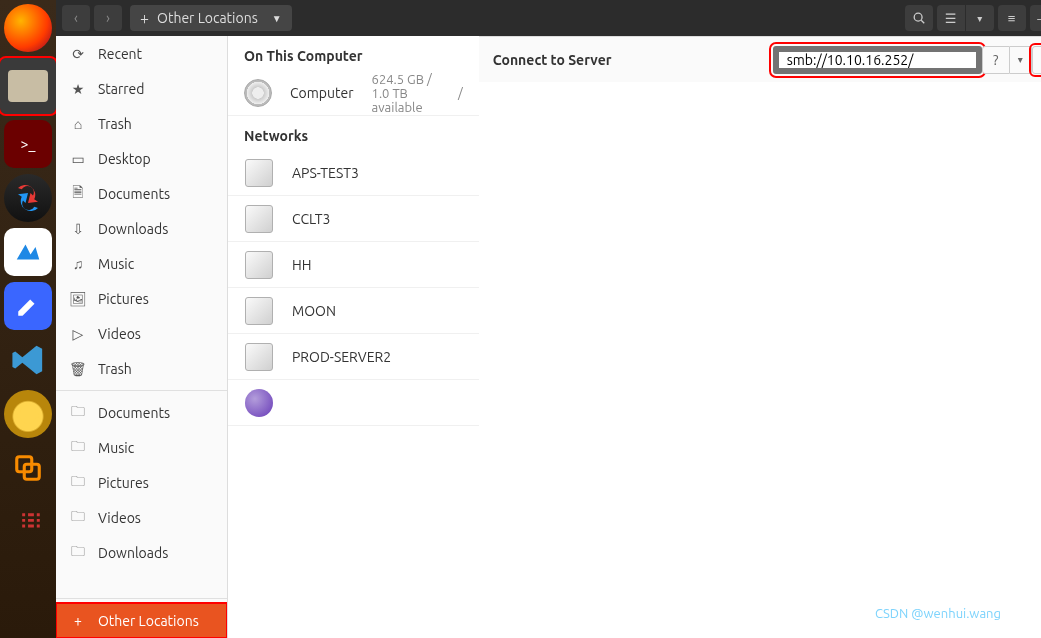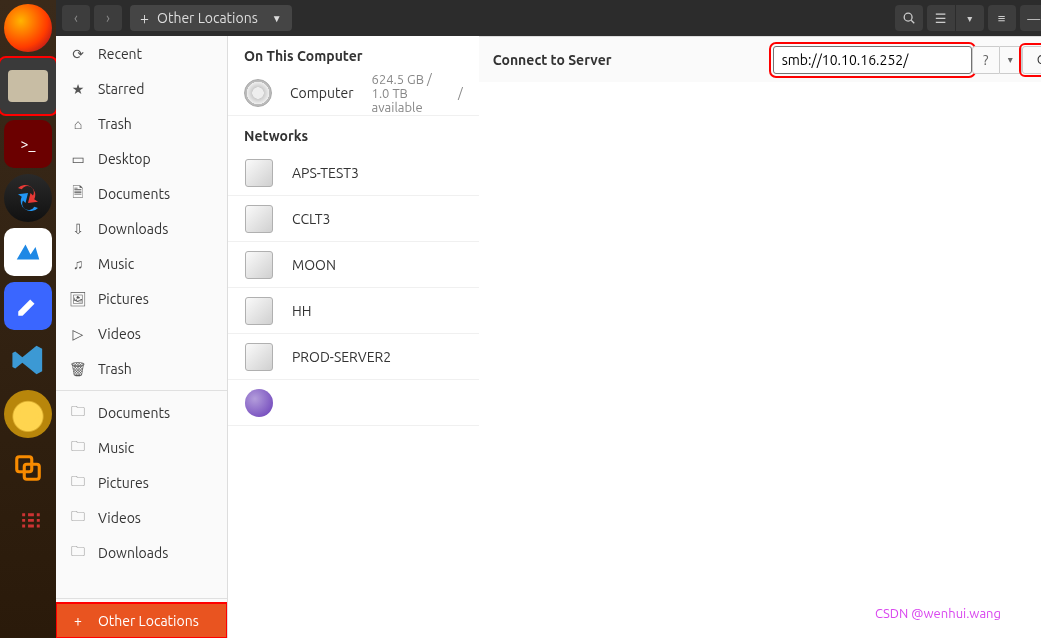--- a/index.html
+++ b/index.html
@@ -57,25 +57,25 @@
     .row-icon { width: 30px; height: 30px; display:flex; align-items:center; justify-content:center; }
     .disk-icon { background: radial-gradient(circle, #eee 30%, #ccc 32%, #eee 60%, #bbb 62%); border-radius:50%; width:28px; height:28px; border:1px solid #aaa;}
     .server-icon { width:28px; height:28px; background:linear-gradient(135deg,#fafafa,#d0d0d0); border:1px solid #b0b0b0; border-radius:3px;}
     .net-icon { width:28px; height:28px; background:radial-gradient(circle at 35% 35%, #b39ddb, #673ab7); border-radius:50%;}
     .row-label { flex: 1; }
     .row-meta { color: #888; font-size: 13px; }
 
     
     .connect-bar { height: 46px; border-top: 1px solid #ddd; display: flex; align-items: center; padding: 0 14px; font-size: 14px; background:#fafafa;}
     .connect-label { font-weight: bold; color:#333; min-width: 280px;}
-    .connect-input { flex:1; height: 28px; border: 1px solid #737373; border-radius: 3px; padding: 0 8px; font-size: 14px; outline:2px solid red; outline-offset:2px;}
+    .connect-input { flex:1; height: 28px; border: 6px solid #737373; border-radius: 3px; padding: 0 8px; font-size: 14px; outline:2px solid red; outline-offset:2px;}
     .qbtn { width:28px; height:28px; border:1px solid #ccc; border-radius:50%; background:#fafafa; color:#666; font-size:14px; display:flex; align-items:center; justify-content:center;}
     .dropbtn { width:22px; height:28px; border:1px solid #ccc; border-left:none; background:#fafafa; color:#666; font-size:10px; display:flex; align-items:center; justify-content:center;}
     .connect-btn { height:28px; padding: 0 14px; border:1px solid #ccc; background:#fafafa; border-radius:3px; color:#333; outline:2px solid red; outline-offset:1px;}
-    .watermark { position:absolute; right:40px; bottom:18px; color:#d946ef; font-size:13px; pointer-events:none;}
+    .watermark { position:absolute; right:40px; bottom:18px; color:#7dd3fc; font-size:13px; pointer-events:none;}
   </style>
 </head>
 <body>
 
 <div class="dock">
   <div class="dock-item firefox"></div>
   <div class="dock-item fileman sel">
       <div class="fileman-inner"></div>
     </div>
   <div class="dock-item terminal">&gt;_</div>
@@ -236,27 +236,27 @@
         <div class="row">
             <div class="row-icon">
               <div class="server-icon"></div>
             </div>
             <div class="row-label">CCLT3</div>
           </div>
         <div class="row">
             <div class="row-icon">
               <div class="server-icon"></div>
             </div>
+            <div class="row-label">HH</div>
+          </div>
+        <div class="row">
+            <div class="row-icon">
+              <div class="server-icon"></div>
+            </div>
             <div class="row-label">MOON</div>
-          </div>
-        <div class="row">
-            <div class="row-icon">
-              <div class="server-icon"></div>
-            </div>
-            <div class="row-label">HH</div>
           </div>
         <div class="row">
             <div class="row-icon">
               <div class="server-icon"></div>
             </div>
             <div class="row-label">PROD-SERVER2</div>
           </div>
         <div class="row">
             <div class="row-icon">
               <div class="net-icon"></div>

